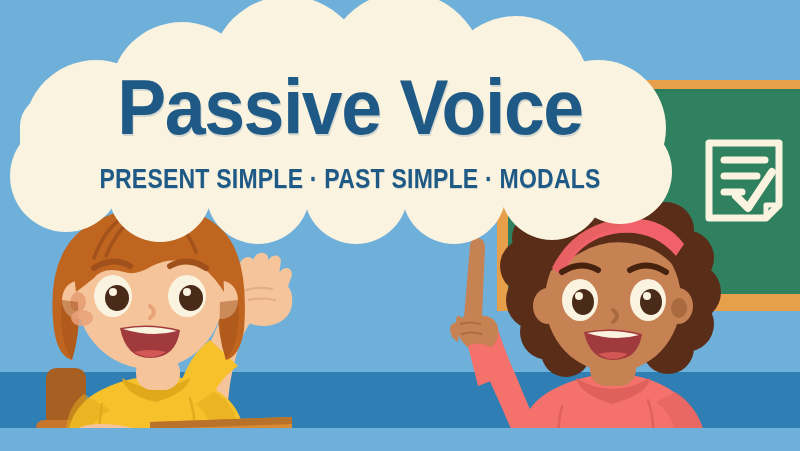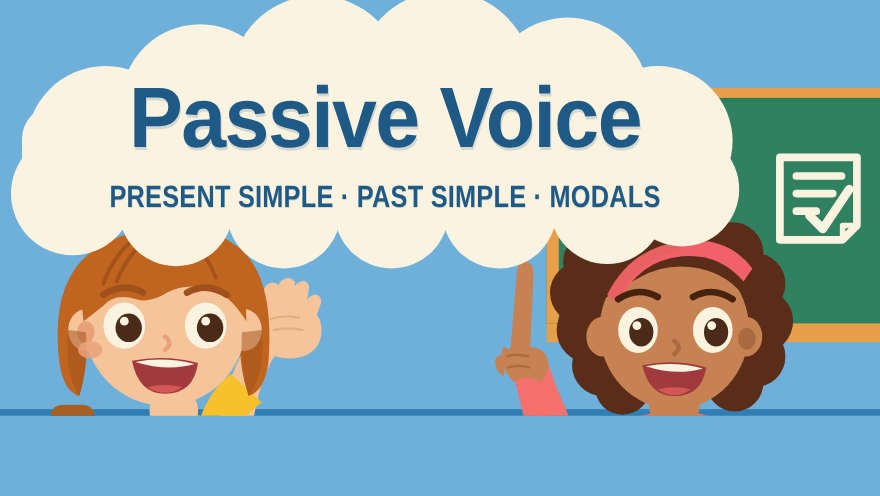--- a/index.html
+++ b/index.html
@@ -1,21 +1,21 @@
 <!DOCTYPE html>
 <html><head>
 <meta charset="utf-8">
 <style>
   html,body{margin:0;padding:0;}
   body{
     width:800px;height:451px;overflow:hidden;
     font-family:"Liberation Sans", sans-serif;
     background:#6fb0da;
   }
-  #stage{position:relative;width:800px;height:378px;overflow:hidden;background:#6fb0da;}
+  #stage{position:relative;width:800px;height:428px;overflow:hidden;background:#6fb0da;}
   #stage svg.layer{position:absolute;top:0;left:0;width:800px;height:451px;display:block;}
 
   .title-wrap{
     position:absolute;left:0;top:0;width:800px;height:451px;
     pointer-events:none;
   }
   .title-main{
     position:absolute;left:0;top:68px;width:700px;text-align:center;
     font-family:"Liberation Sans", sans-serif;
     font-weight:bold;

